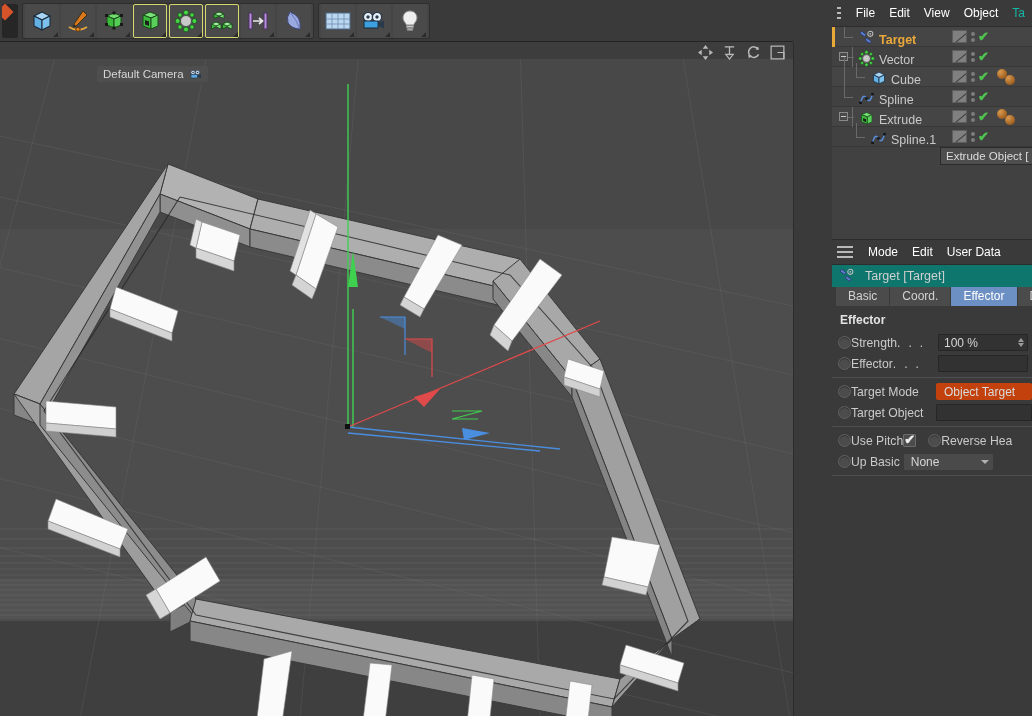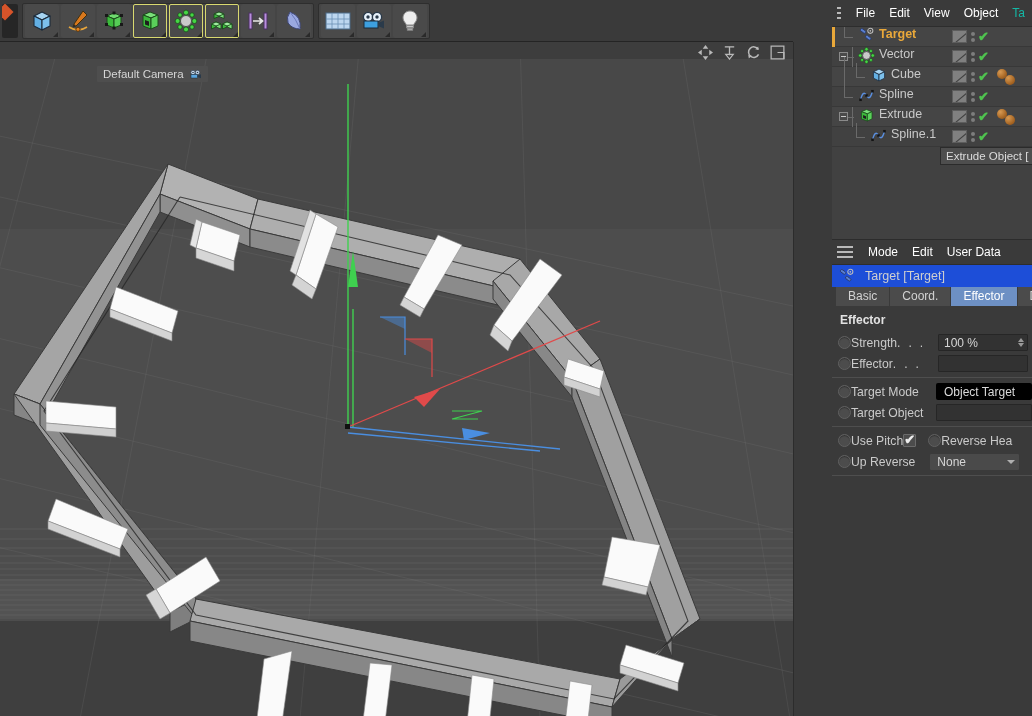--- a/index.html
+++ b/index.html
@@ -89,21 +89,21 @@
   .menu-item { font-size: 12px; color: #ffffff; padding: 3px 7px; white-space: nowrap; }
   .menu-item.accent { color: #14b8a6; }
 
   
   #objmgr { position: relative; height: 212px; background: #414141; overflow: hidden; }
   .om-row {
     position: relative; display: flex; align-items: center; height: 20px;
     border-bottom: 1px solid #383838;
   }
   .om-row.alt { background: #454545; }
-  .om-name-cell { width: 100px; display: flex; align-items: flex-start; height: 20px; padding-left: 4px; }
+  .om-name-cell { width: 100px; display: flex; align-items: flex-end; height: 20px; padding-left: 4px; }
   .om-label { font-size: 12.5px; color: #c9c9c9; white-space: nowrap; }
   .om-label.sel { color: #e9a83a; font-weight: bold; }
   .tree-lines { position: relative; width: 22px; height: 20px; flex: none; }
   .tree-lines.indent2 { width: 34px; }
   .tl-v { position: absolute; left: 8px; top: 0; width: 1px; height: 20px; background: #6a6a6a; }
   .tl-h { position: absolute; left: 8px; top: 10px; height: 1px; width: 9px; background: #6a6a6a; }
   .tl-v2 { position: absolute; left: 20px; top: 0; width: 1px; height: 10px; background: #6a6a6a; }
   .tl-h2 { position: absolute; left: 20px; top: 10px; height: 1px; width: 9px; background: #6a6a6a; }
   .expander {
     position: absolute; left: 3px; top: 5px; width: 9px; height: 9px;
@@ -136,21 +136,21 @@
   }
 
   
   #attrmgr { background: #3a3a3a; }
   #am-menubar {
     height: 26px; display: flex; align-items: center; padding-left: 5px;
     border-top: 1px solid #2c2c2c; border-bottom: 1px solid #2d2d2d; background:#3a3a3a;
   }
   #am-objline {
     height: 22px; display: flex; align-items: center; gap: 6px; padding-left: 6px;
-    background: #1d4ed8;
+    background: #0f766e;
   }
   #am-objline .t { font-size: 12.5px; color: #cfcfcf; }
   #am-tabs { display: flex; align-items: center; height: 19px; background:#3a3a3a; padding-left: 4px; }
   .am-tab {
     font-size: 12px; color: #d2d2d2; background: #4b4b4b;
     padding: 2px 12px; height: 19px; line-height: 15px;
     border-right: 1px solid #3a3a3a; white-space: nowrap;
   }
   .am-tab.active { background: #6d90c4; color: #ffffff; }
   #am-body { padding: 0; background: #3a3a3a; }
@@ -171,21 +171,21 @@
   }
   .numfield .v { font-size: 12px; color: #d6d6d6; }
   .spin { display:flex; flex-direction:column; gap:1px; align-items:center; }
   .spin i { display:block; width:0;height:0; border-left:3px solid transparent; border-right:3px solid transparent; }
   .spin i.up { border-bottom:4px solid #9a9a9a; }
   .spin i.dn { border-top:4px solid #9a9a9a; }
   .linkfield {
     height: 17px; background: #323232; border: 1px solid #262626; border-radius: 1px;
   }
   .combo-flat {
-    height: 17px; background: #000000; border-radius: 2px;
+    height: 17px; background: #c2410c; border-radius: 2px;
     display:flex; align-items:center; padding: 0 8px; color:#dadada; font-size:12px;
   }
   .combo {
     height: 18px; background: #4a4a4a; border: 1px solid #3a3a3a; border-radius: 2px;
     display:flex; align-items:center; justify-content:space-between; padding: 0 4px 0 7px;
   }
   .combo .v { font-size: 12px; color: #d6d6d6; }
   .chev { width:0;height:0;border-left:4px solid transparent;border-right:4px solid transparent;border-top:4px solid #b0b0b0; }
   .cbox {
     width: 13px; height: 13px; background: #4c4c4c; border: 1px solid #6b6b6b;
@@ -829,22 +829,22 @@
         <div class="am-row">
           <span class="radio"></span>
           <span class="am-lbl">Use Pitch</span>
           <span class="cbox on"></span>
           <span class="radio" style="margin-left:12px"></span>
           <span class="am-lbl">Reverse Hea</span>
         </div>
 
         <div class="am-row">
           <span class="radio"></span>
-          <span class="am-lbl">Up Reverse</span>
-          <span class="combo" style="width:91px;margin-left:14px">
+          <span class="am-lbl">Up Basic</span>
+          <span class="combo" style="width:91px;margin-left:3px">
             <span class="v">None</span>
             <span class="chev"></span>
           </span>
         </div>
 
         <div class="am-sep"></div>
 
       </div>
     </div>
   </div>

